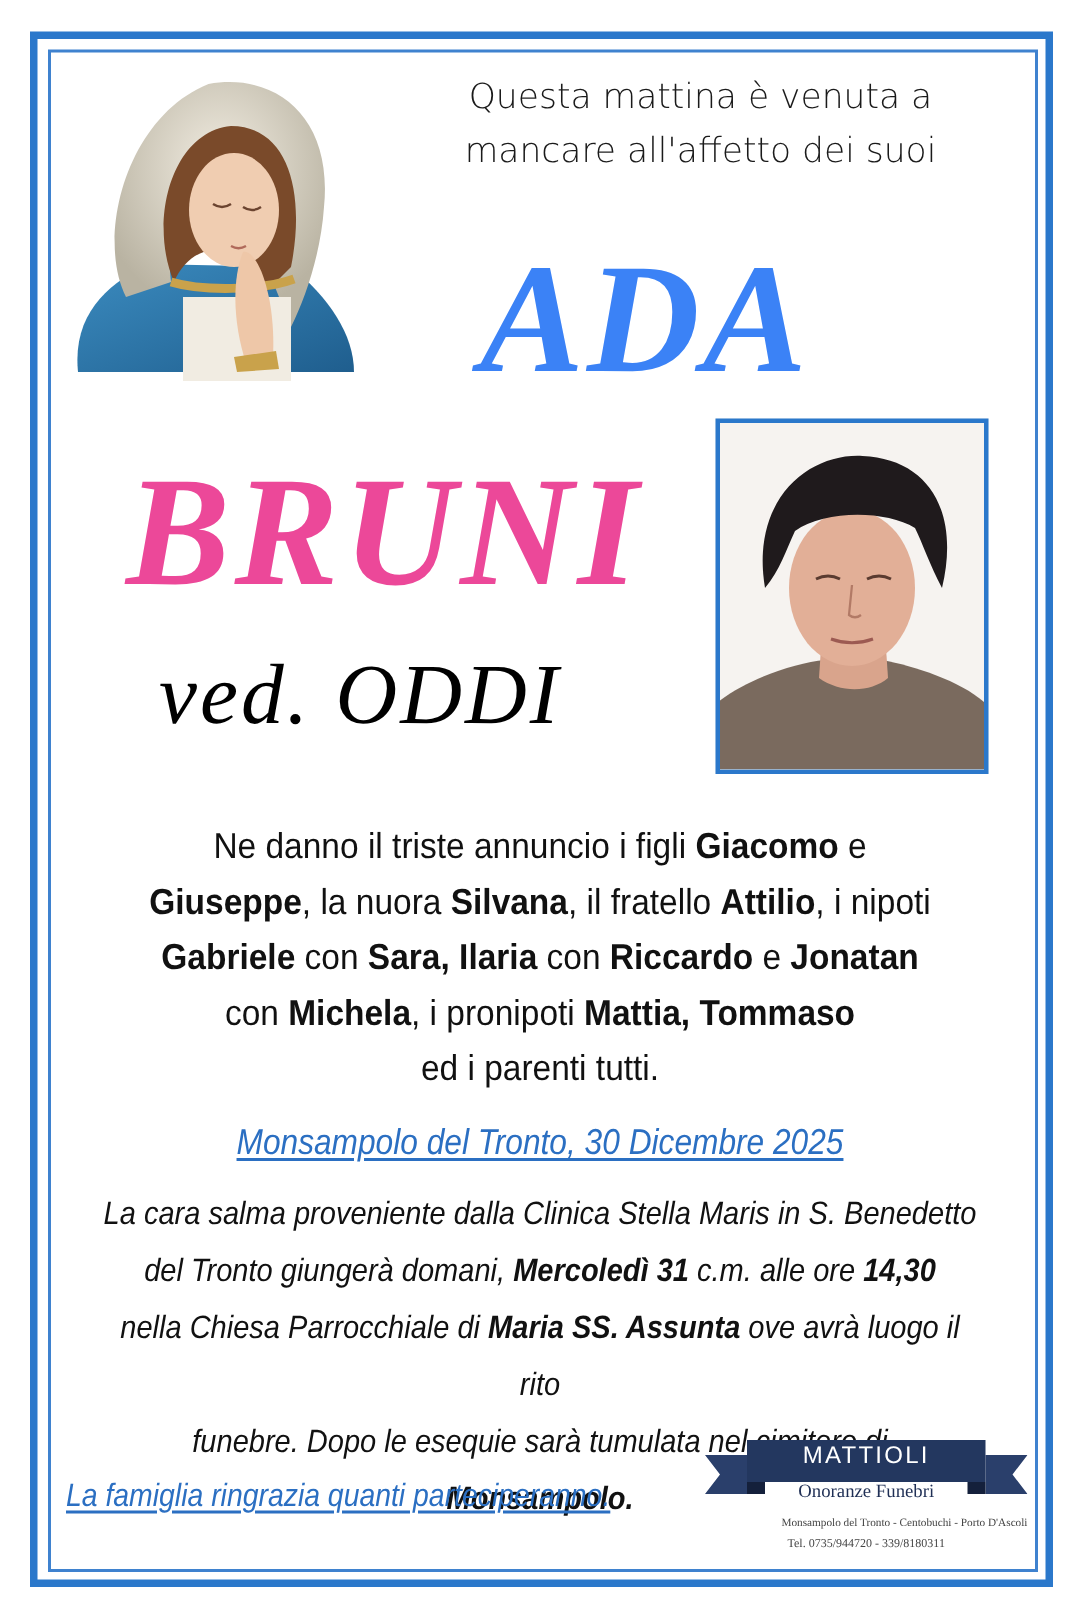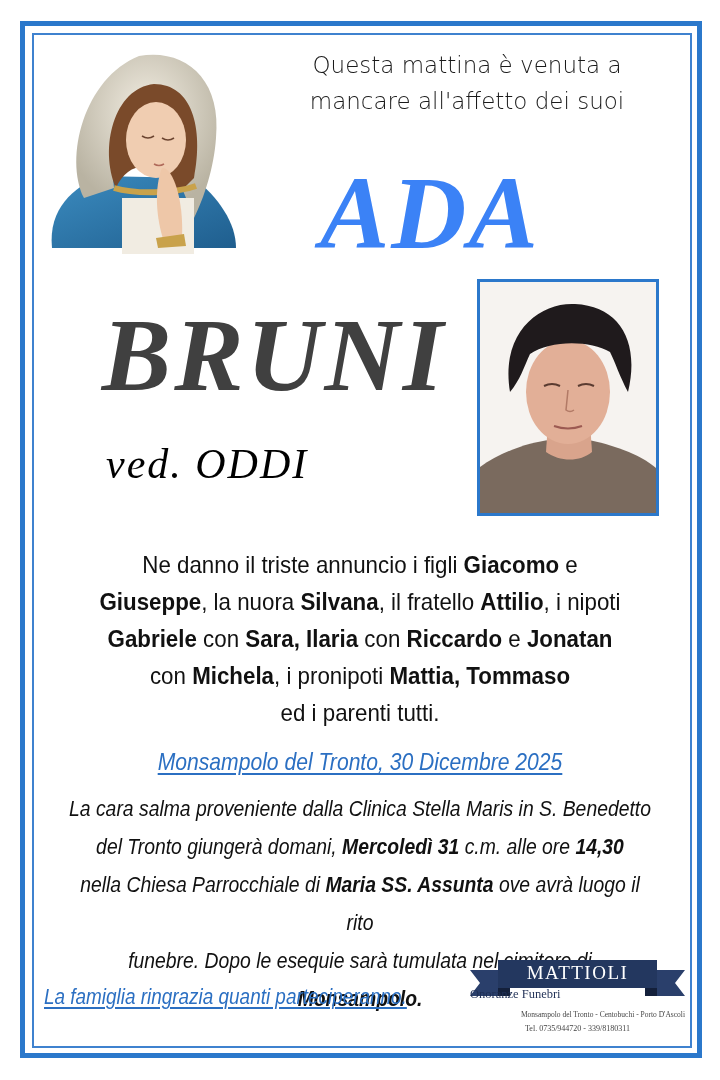--- a/index.html
+++ b/index.html
@@ -27,26 +27,26 @@
     letter-spacing: 0px;
   }
   .first-name {
     position: absolute; left: 320px; top: 158px; width: 260px;
     font-family: "Liberation Serif", serif; font-style: italic; font-weight: bold;
     font-size: 104px; line-height: 110px; color: #3b82f6; letter-spacing: 2px;
   }
   .last-name {
     position: absolute; left: 84px; top: 300px; width: 380px;
     font-family: "Liberation Serif", serif; font-style: italic; font-weight: bold;
-    font-size: 104px; line-height: 110px; color: #404040; letter-spacing: 3px; text-align: center;
+    font-size: 104px; line-height: 110px; color: #ec4899; letter-spacing: 3px;
   }
   .widow {
     position: absolute; left: 106px; top: 432px; width: 330px;
     font-family: "Liberation Serif", serif; font-style: italic;
-    font-size: 42px; line-height: 64px; color: #000; letter-spacing: 2px;
+    font-size: 57px; line-height: 64px; color: #000; letter-spacing: 2px;
   }
   .photo-frame {
     position: absolute; left: 477px; top: 279px; width: 176px; height: 231px;
     border: 3px solid #2b78cb; background: #f4f1ee; overflow: hidden;
   }
   .announce {
     position: absolute; left: 36px; top: 546px; width: 648px;
     text-align: center; font-family: "Liberation Sans", sans-serif;
     font-size: 24px; line-height: 37px; color: #111;
     transform: scaleX(0.93); transform-origin: center top;
@@ -72,25 +72,25 @@
     font-size: 21.5px; line-height: 30px; color: #2b6fc2;
     text-decoration: underline; text-underline-offset: 3px;
     transform: scaleX(0.88); transform-origin: left top; white-space: nowrap;
   }
   .logo {
     position: absolute; left: 470px; top: 958px; width: 215px; height: 82px;
   }
   .logo-ribbon { position: absolute; left: 0; top: 0; width: 215px; height: 40px; }
   .logo-title {
     position: absolute; left: 0; top: 4px; width: 215px; text-align: center;
-    font-family: Liberation Serif, serif; font-size: 19px; color: #fff;
+    font-family: Liberation Sans, sans-serif; font-size: 16px; color: #fff;
     letter-spacing: 1.5px;
   }
   .logo-sub {
-    position: absolute; left: 0; top: 29px; width: 215px; text-align: left;
+    position: absolute; left: 0; top: 29px; width: 215px; text-align: center;
     font-family: "Liberation Serif", serif; font-size: 12.5px; color: #1f2f55;
   }
   .logo-loc {
     position: absolute; left: 0; top: 52px; width: 215px; text-align: right;
     font-family: "Liberation Serif", serif; font-size: 7.5px; color: #444;
     white-space: nowrap;
   }
   .logo-tel {
     position: absolute; left: 0; top: 66px; width: 215px; text-align: center;
     font-family: "Liberation Serif", serif; font-size: 8px; color: #444;

